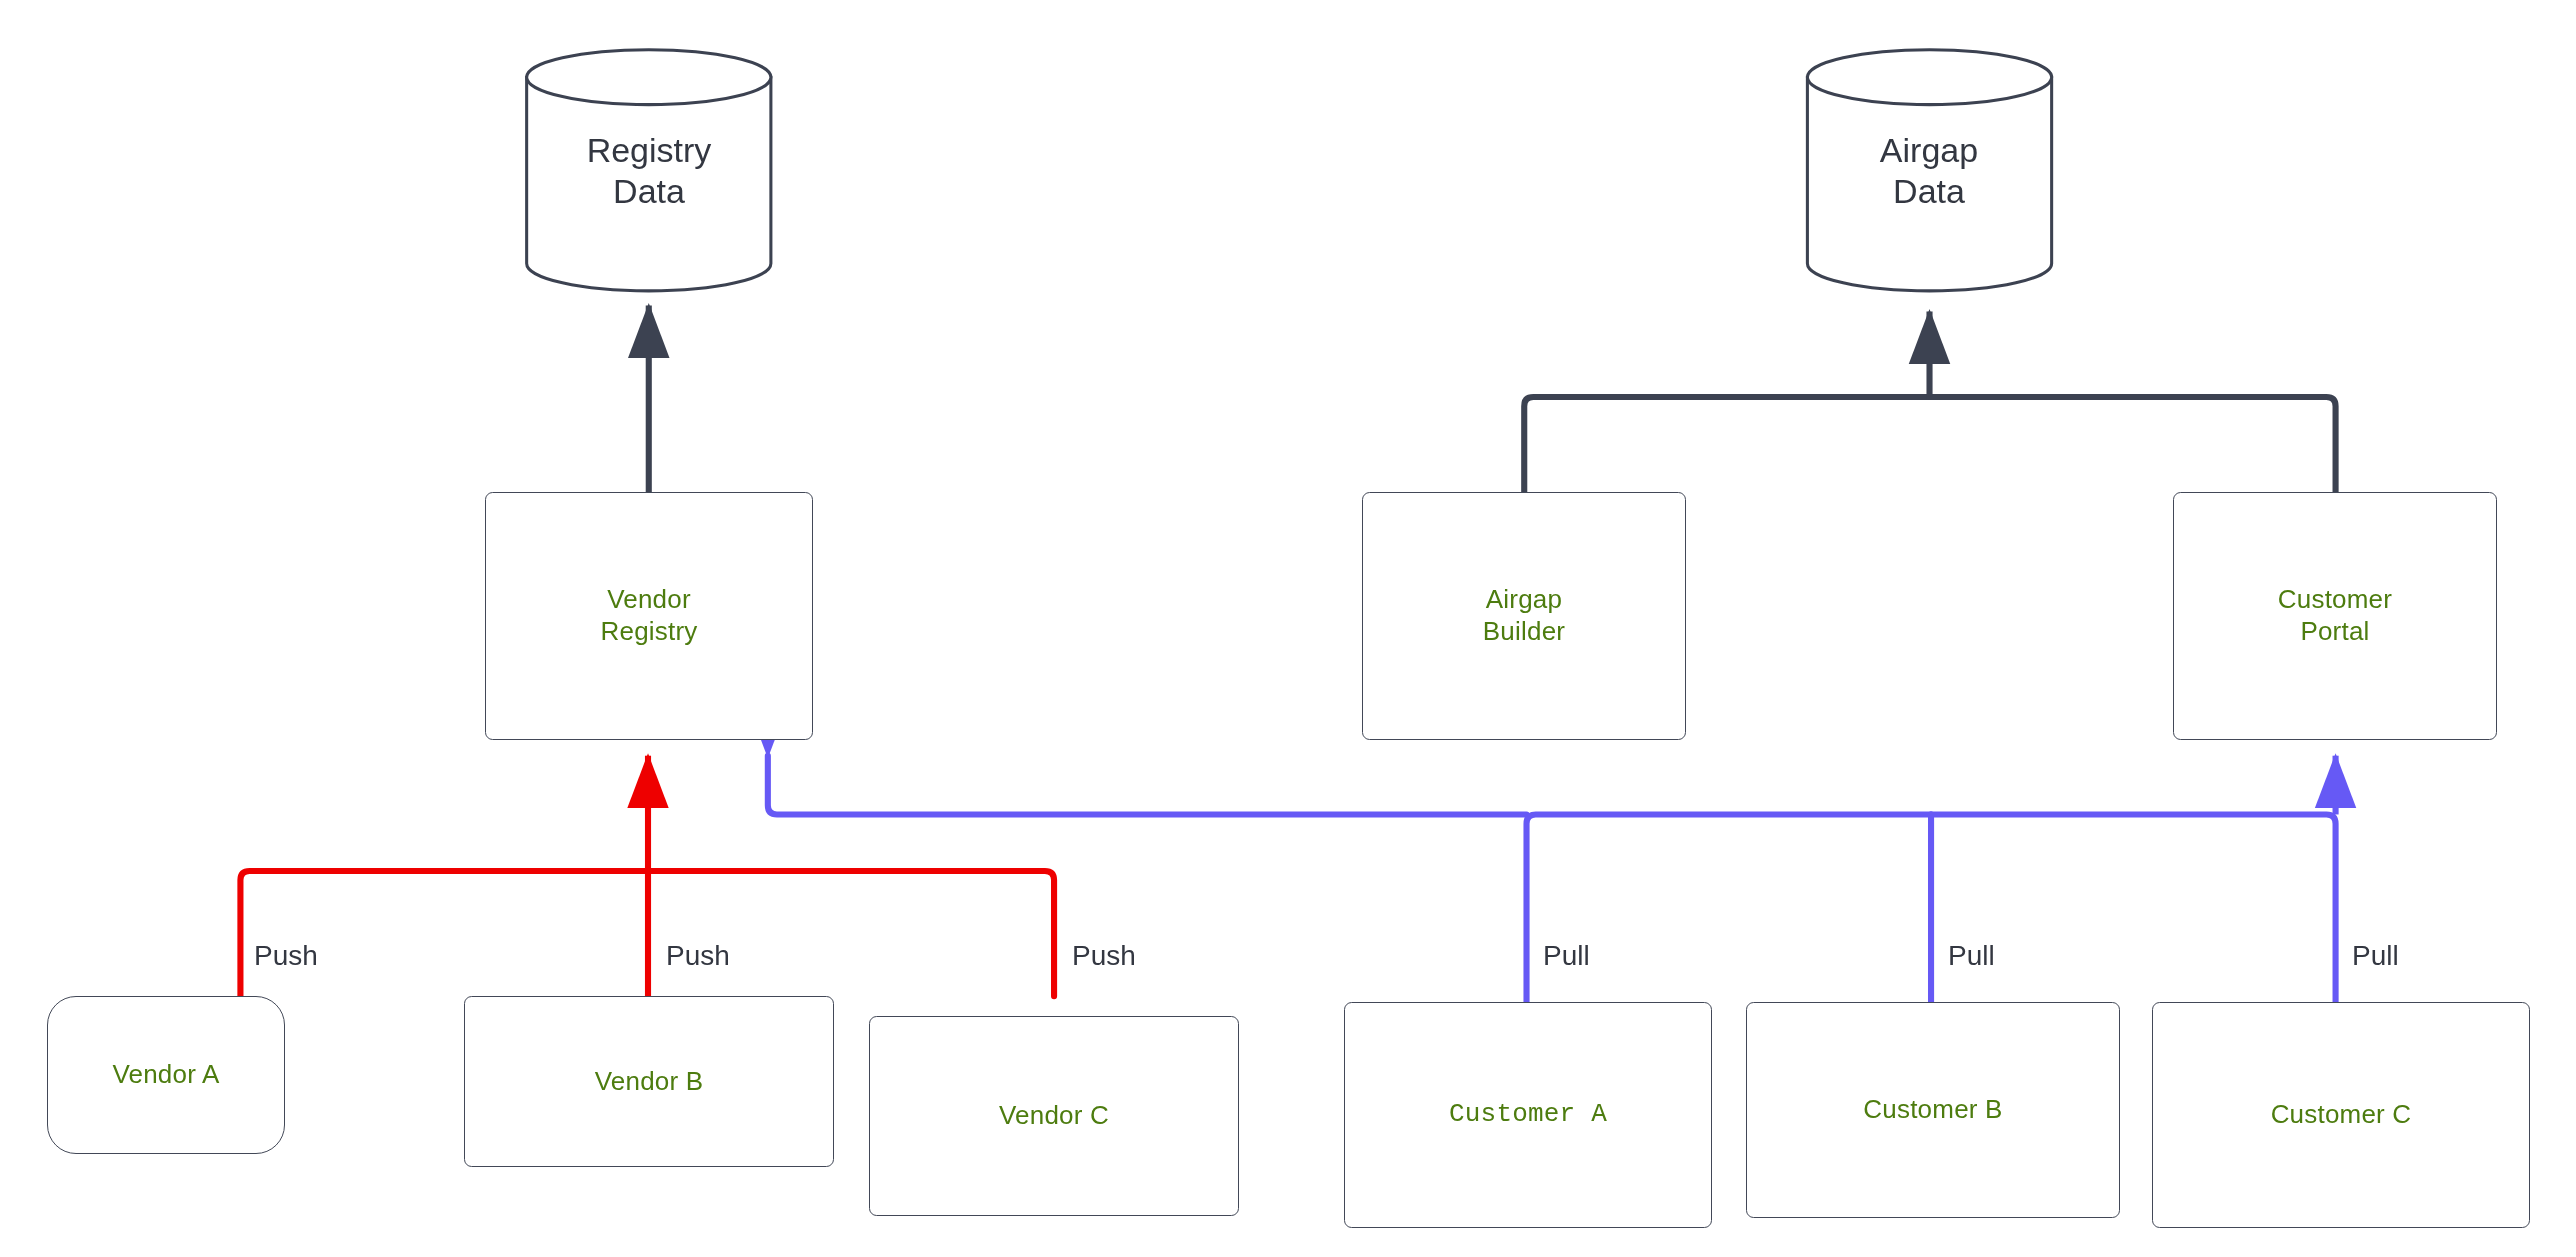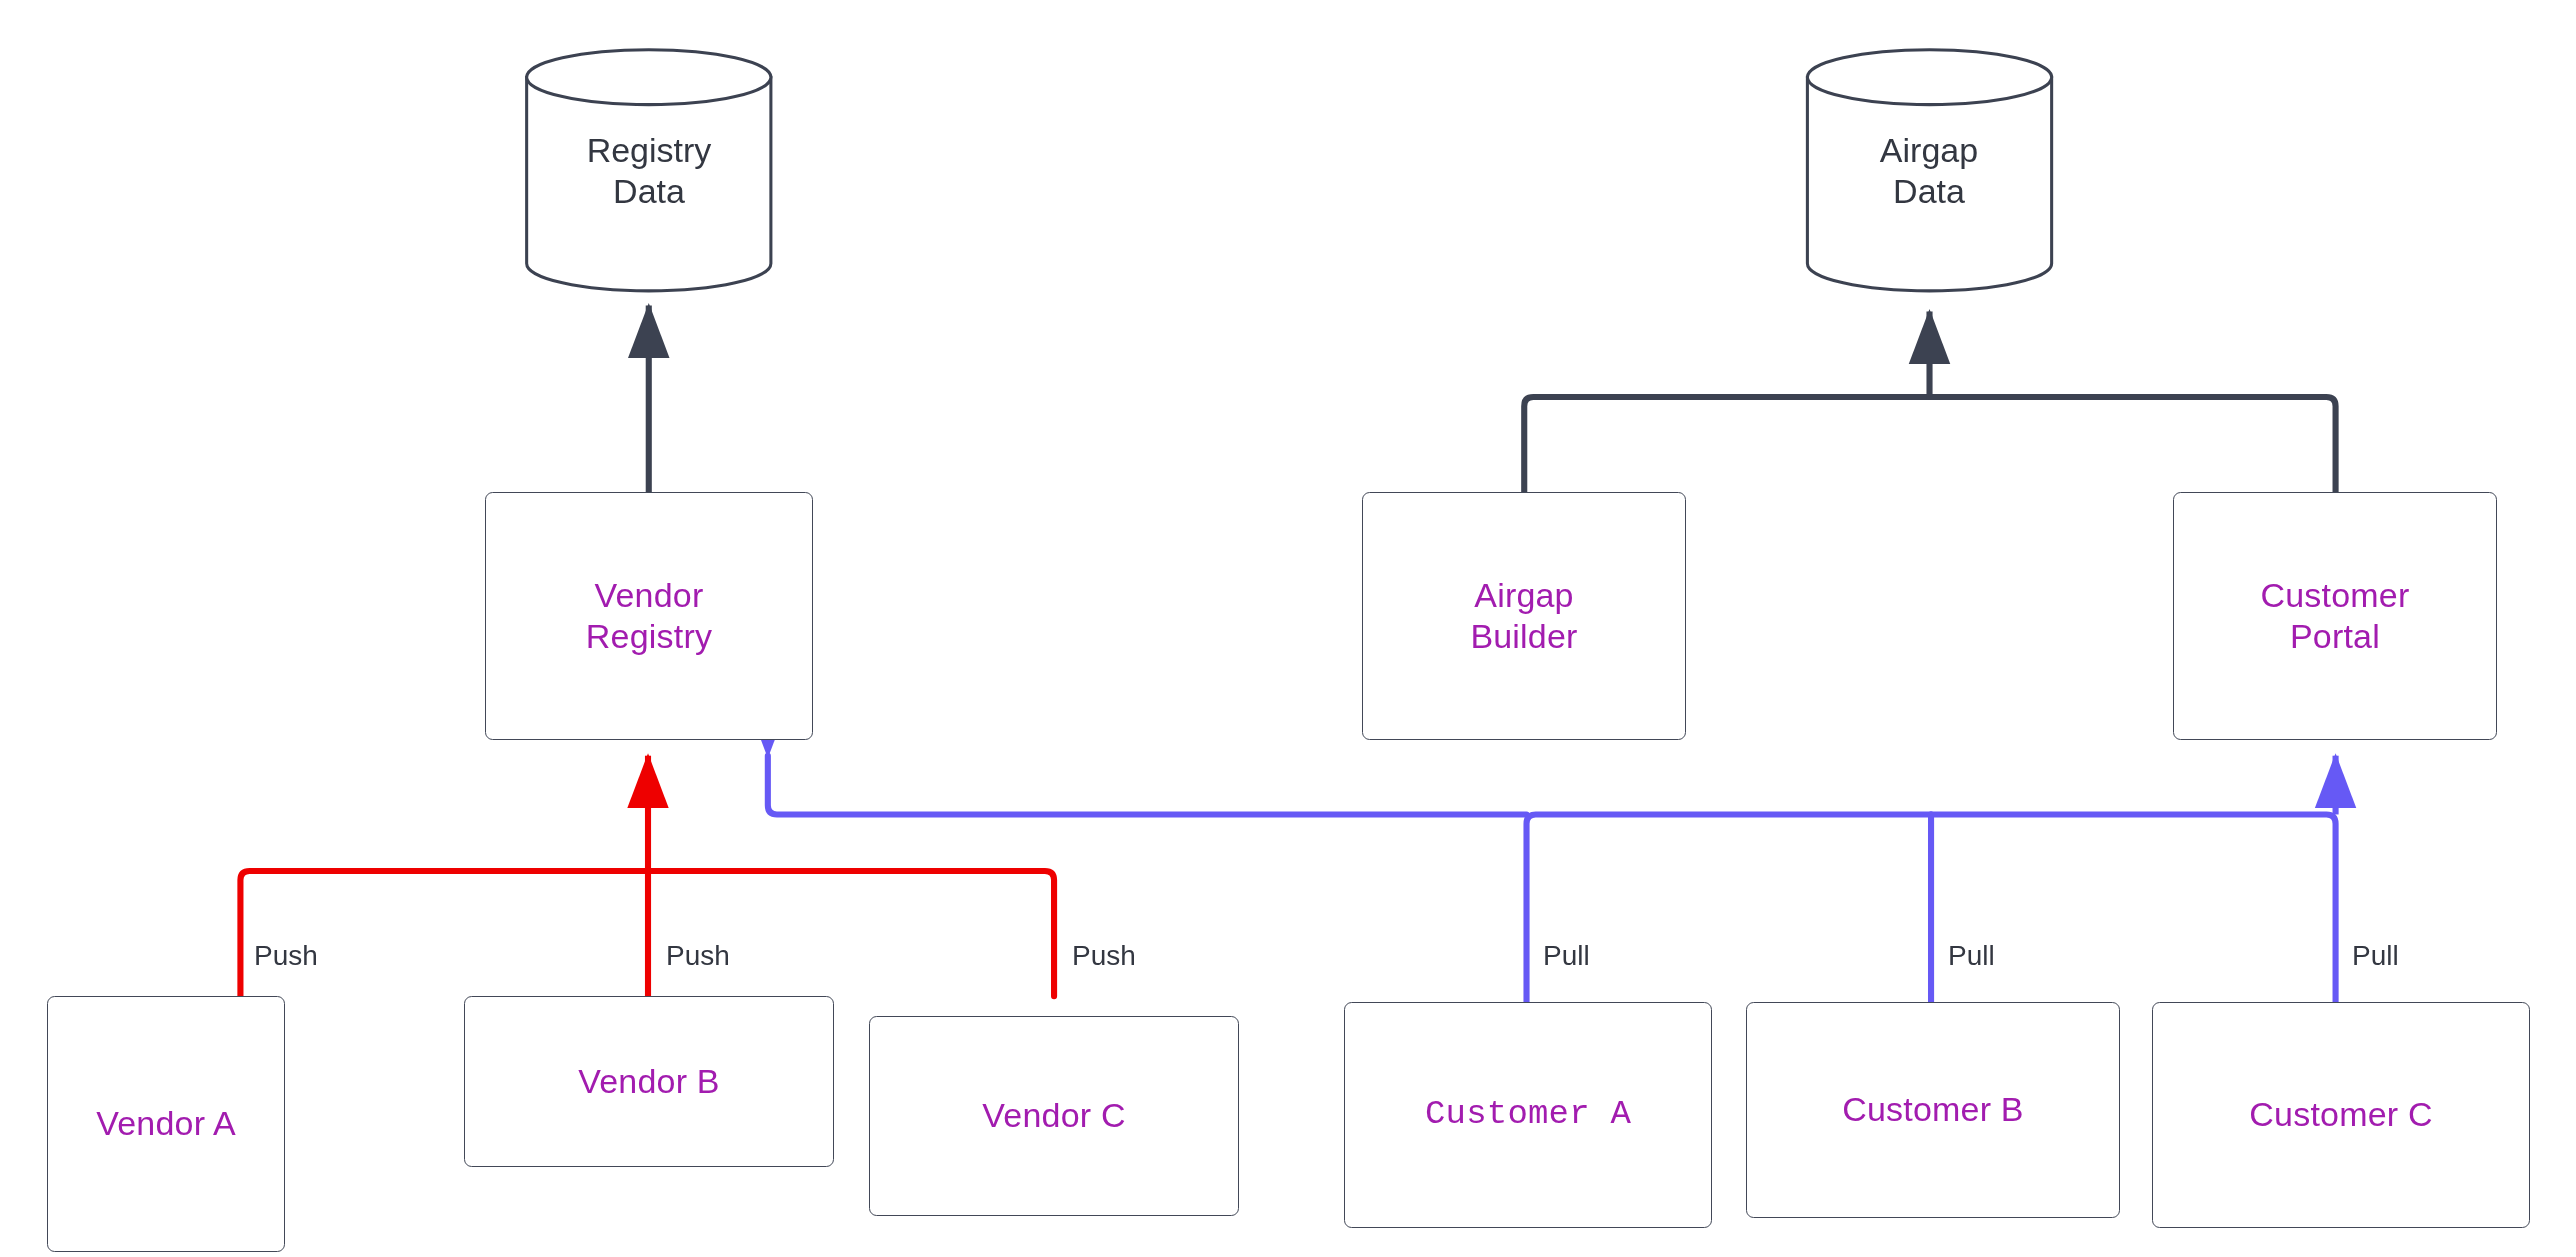--- a/index.html
+++ b/index.html
@@ -34,23 +34,23 @@
     justify-content: center;
     text-align: center;
     color: #333741;
     background: #ffffff;
   }
   .node-box {
     border: 1.5px solid #424857;
     border-radius: 7.6px;
   }
   .node-label {
-    font-size: 34px;
+    font-size: 26px;
     line-height: 1.22;
-    color: #a21caf;
+    color: #4d7c0f;
     white-space: pre-line;
     letter-spacing: 0.2px;
   }
   .cyl-label {
     position: absolute;
     left: 0;
     right: 0;
     text-align: center;
     font-size: 34px;
     line-height: 1.22;
@@ -129,21 +129,21 @@
   <div class="node node-box" style="left:1362px; top:492px; width:324px; height:248px;">
     <span class="node-label">Airgap
 Builder</span>
   </div>
 
   <div class="node node-box" style="left:2173px; top:492px; width:324px; height:248px;">
     <span class="node-label">Customer
 Portal</span>
   </div>
 
-  <div class="node node-box" style="left:47px; top:996px; width:238px; height:256px;">
+  <div class="node node-box" style="left:47px; top:996px; width:238px; height:158px;border-radius:29px;">
     <span class="node-label">Vendor A</span>
   </div>
 
   <div class="node node-box" style="left:464px; top:996px; width:370px; height:171px;">
     <span class="node-label">Vendor B</span>
   </div>
 
   <div class="node node-box" style="left:869px; top:996px; width:370px; height:200px;margin-top:20px;">
     <span class="node-label">Vendor C</span>
   </div>

